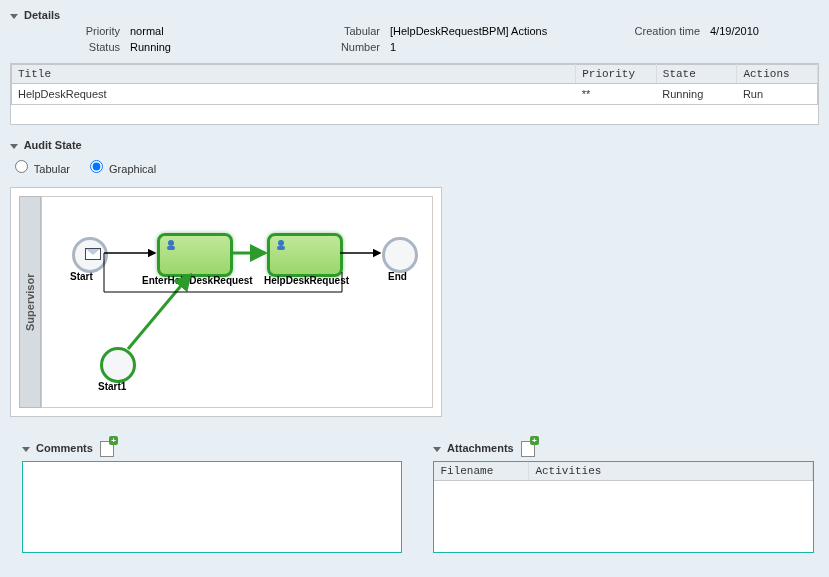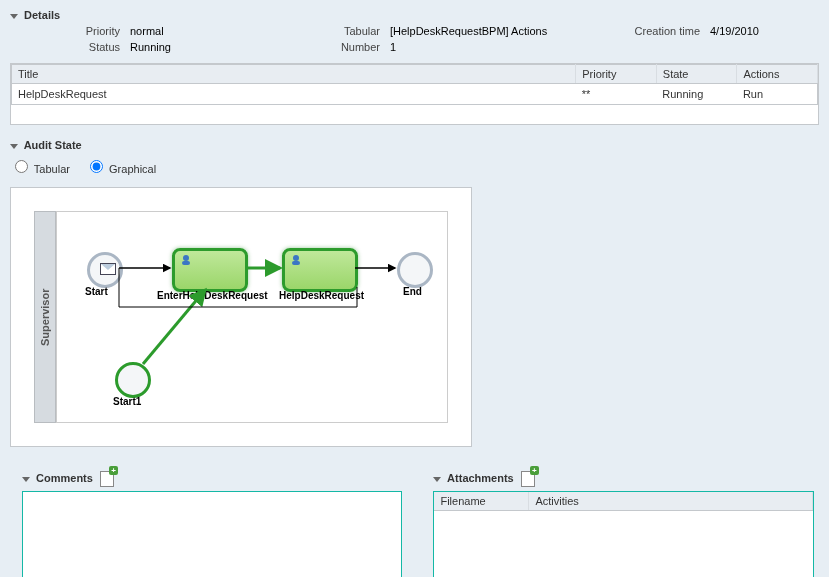--- a/index.html
+++ b/index.html
@@ -48,20 +48,21 @@
   font-size: 11px;
 }
 .table thead th {
   background: #e8edf2;
   border-bottom: 1px solid #c4c8cc;
   border-right: 1px solid #d8dde2;
   text-align: left;
   padding: 3px 6px;
   font-weight: normal;
   color: #333;
+  font-family: Liberation Mono, monospace;
 }
 .table td {
   padding: 4px 6px;
   color: #333;
 }
 .link { color: #2b67c4; cursor: pointer; }
 .open-activities-box {
   background: #fff;
   border: 1px solid #c4c8cc;
   min-height: 60px;
@@ -70,21 +71,21 @@
   margin: 6px 0;
 }
 .radio-group label {
   margin-right: 12px;
   vertical-align: middle;
 }
 .diagram-container {
   display: inline-block;
   background: #fff;
   border: 1px solid #c4c8cc;
-  padding: 23px;
+  padding: 8px;
   margin-top: 6px;
   position: relative;
 }
 .diagram-canvas {
   display: flex;
 }
 .lane-label {
   writing-mode: vertical-rl;
   transform: rotate(180deg);
   background: #d6dbe0;

